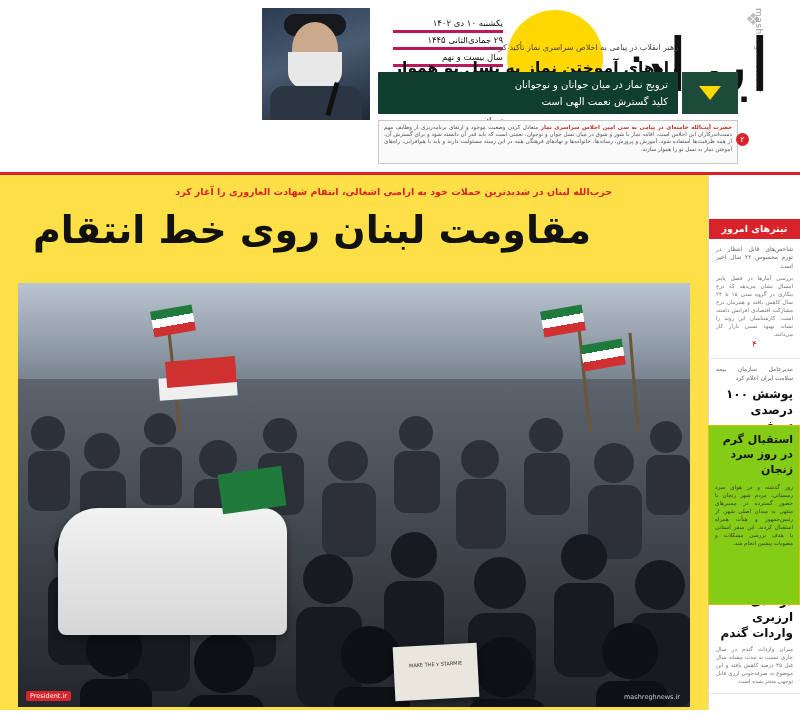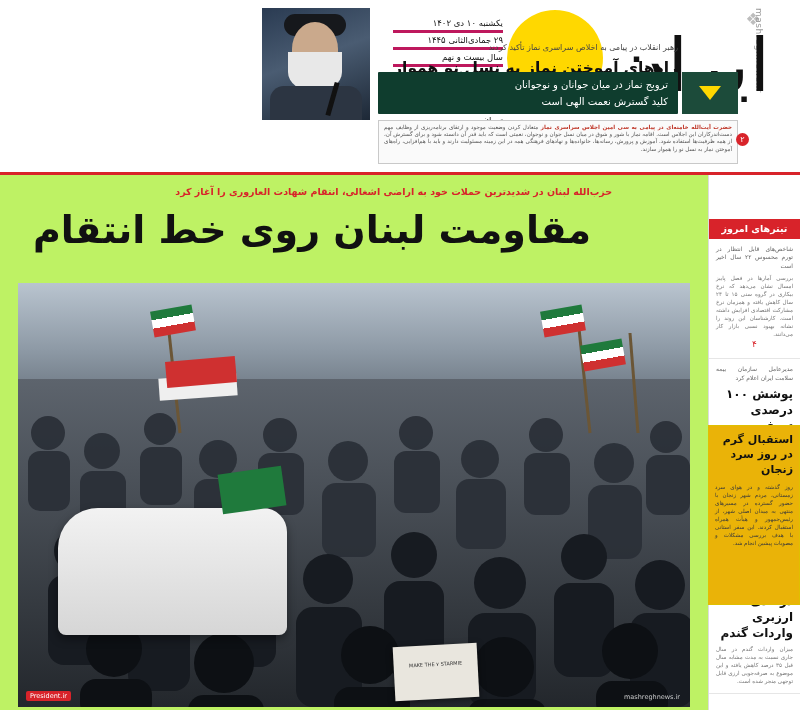--- a/index.html
+++ b/index.html
@@ -154,21 +154,21 @@
   }
   .side-item .body{
     font-size:5.6px;line-height:8px;color:#777;text-align:justify;margin-top:4px;
   }
   .side-sep{
     text-align:center;color:#d8232a;font-size:9px;line-height:12px;
   }
   
   .main{
     position:absolute;left:0;top:175px;width:708px;height:543px;
-    background:#bef264;
+    background:#fde047;
   }
   .main-kicker{
     position:absolute;right:96px;top:10px;width:600px;
     text-align:right;font-size:9.5px;color:#d8232a;font-weight:bold;line-height:14px;
   }
   .main-headline{
     position:absolute;right:96px;top:30px;width:600px;
     text-align:center;font-size:38px;font-weight:bold;color:#111;line-height:50px;
     letter-spacing:-1px;
   }
@@ -219,21 +219,21 @@
     background:#e9e6de;transform:rotate(-3deg);
     box-shadow:0 2px 6px rgba(0,0,0,.5);
   }
   .poster .ptxt{
     font-size:5px;color:#333;text-align:center;margin-top:16px;line-height:7px;
     font-family:"DejaVu Sans","Liberation Sans",sans-serif;
   }
   
   .yellow-box{
     position:absolute;right:0;top:425px;width:92px;height:180px;
-    background:#eab308;border:1px solid #e0bf00;box-sizing:border-box;padding:6px;
+    background:#84cc16;border:1px solid #e0bf00;box-sizing:border-box;padding:6px;
   }
   .yellow-box .yt{
     font-size:11px;font-weight:bold;color:#111;line-height:15px;text-align:right;
   }
   .yellow-box .yb{
     font-size:5.6px;line-height:8px;color:#3a3a3a;text-align:justify;margin-top:6px;
   }
   .bottom-strip{
     position:absolute;left:0;bottom:0;width:800px;height:8px;background:#ffffff;
   }

